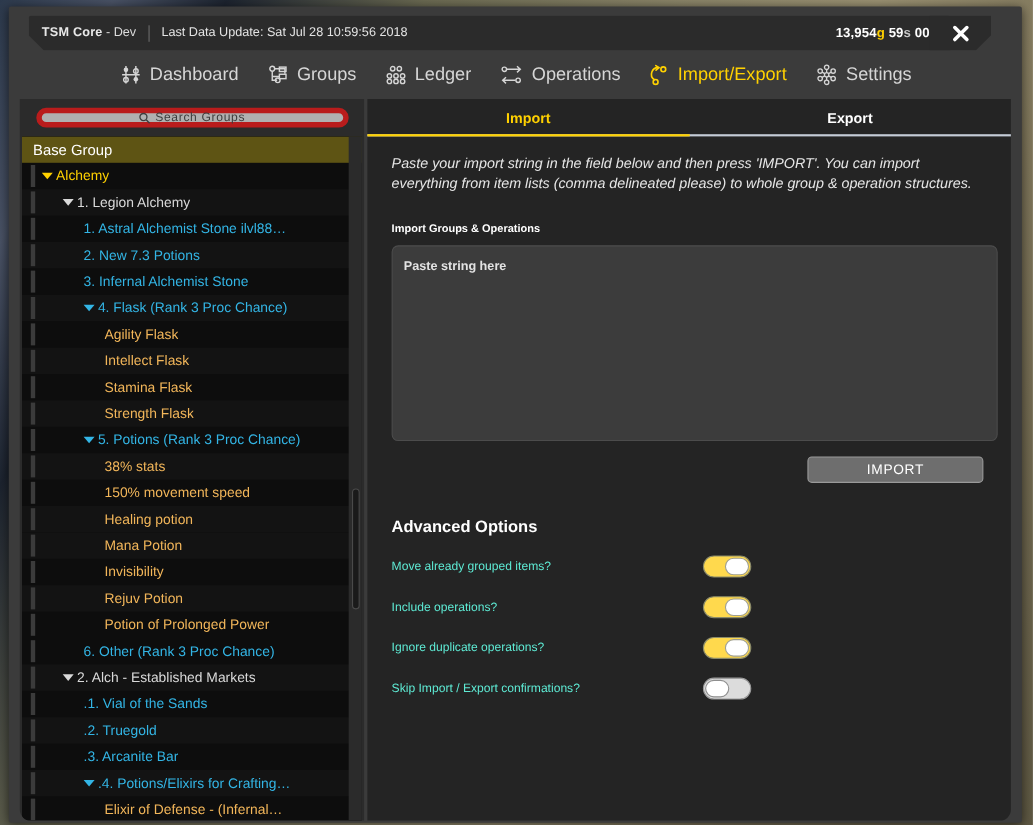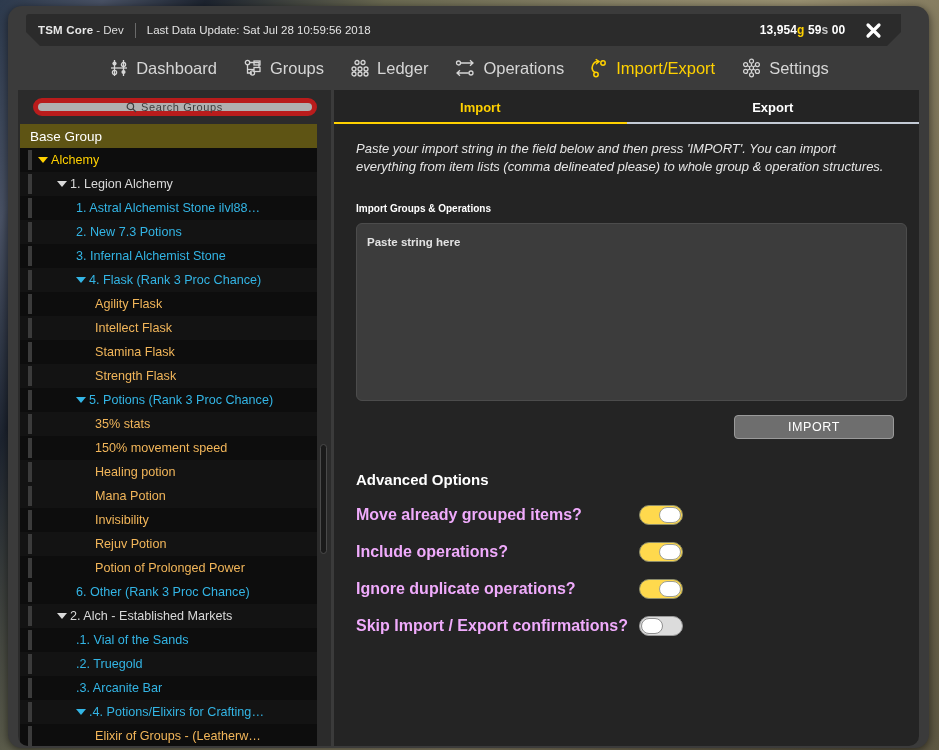--- a/index.html
+++ b/index.html
@@ -20,21 +20,21 @@
       linear-gradient(115deg, #2d3a4d 0%, #4a5366 8%, #1d2430 16%, #6b6a52 30%,
                       #8a8468 48%, #9a9172 62%, #7d7459 78%, #5d5742 100%);
   }
 
   
   #window {
     position: absolute;
     left: 8px; top: 6px;
     width: 921px; height: 742px;
     background: #3b3b3b;
-    border-radius: 14px;
+    border-radius: 2px;
     box-shadow: 0 2px 10px rgba(0,0,0,.6);
   }
   
   #window::before {
     content: "";
     position: absolute;
     left: 0; top: 0; width: 40px; height: 40px;
     background: linear-gradient(135deg, rgba(0,0,0,0) 0 49.5%, #3b3b3b 50%);
   }
 
@@ -263,23 +263,22 @@
 
   #adv-title {
     margin: 32px 0 0 22px;
     color: #ffffff; font-size: 15px; font-weight: bold;
   }
   .opt-row {
     display: flex; align-items: center;
     margin: 17px 0 0 22px;
   }
   .opt-label {
-    color: #f0abfc; font-size: 16px;
+    color: #5eead4; font-size: 11px;
     width: 283px;
-    font-weight: bold;
   }
   .toggle {
     width: 44px; height: 20px;
     border-radius: 10px;
     border: 1px solid #8b8b6a;
     position: relative;
     cursor: pointer;
     background: #ffd94d;
   }
   .toggle.off { background: #dcdcdc; border-color: #9a9a9a; }
@@ -480,21 +479,21 @@
             </div>
             <div class="row">
               <div class="indentbar"></div>
               <div style="width: 56px; flex: 0 0 auto;"></div>
               <div class="arrow c-blue"></div>
               <span class="label c-blue">5. Potions (Rank 3 Proc Chance)</span>
             </div>
             <div class="row alt">
               <div class="indentbar"></div>
               <div style="width: 75px; flex: 0 0 auto;"></div>
-              <span class="label c-orange">35% stats</span>
+              <span class="label c-orange">38% stats</span>
             </div>
             <div class="row">
               <div class="indentbar"></div>
               <div style="width: 75px; flex: 0 0 auto;"></div>
               <span class="label c-orange">150% movement speed</span>
             </div>
             <div class="row alt">
               <div class="indentbar"></div>
               <div style="width: 75px; flex: 0 0 auto;"></div>
               <span class="label c-orange">Healing potion</span>
@@ -547,21 +546,21 @@
             </div>
             <div class="row alt">
               <div class="indentbar"></div>
               <div style="width: 56px; flex: 0 0 auto;"></div>
               <div class="arrow c-blue"></div>
               <span class="label c-blue">.4. Potions/Elixirs for Crafting…</span>
             </div>
             <div class="row">
               <div class="indentbar"></div>
               <div style="width: 75px; flex: 0 0 auto;"></div>
-              <span class="label c-orange">Elixir of Groups - (Leatherw…</span>
+              <span class="label c-orange">Elixir of Defense - (Infernal…</span>
             </div>
           </div>
 
         <div id="side-scroll">
           <div id="side-thumb"></div>
         </div>
       </div>
 
       <div id="main">
 

